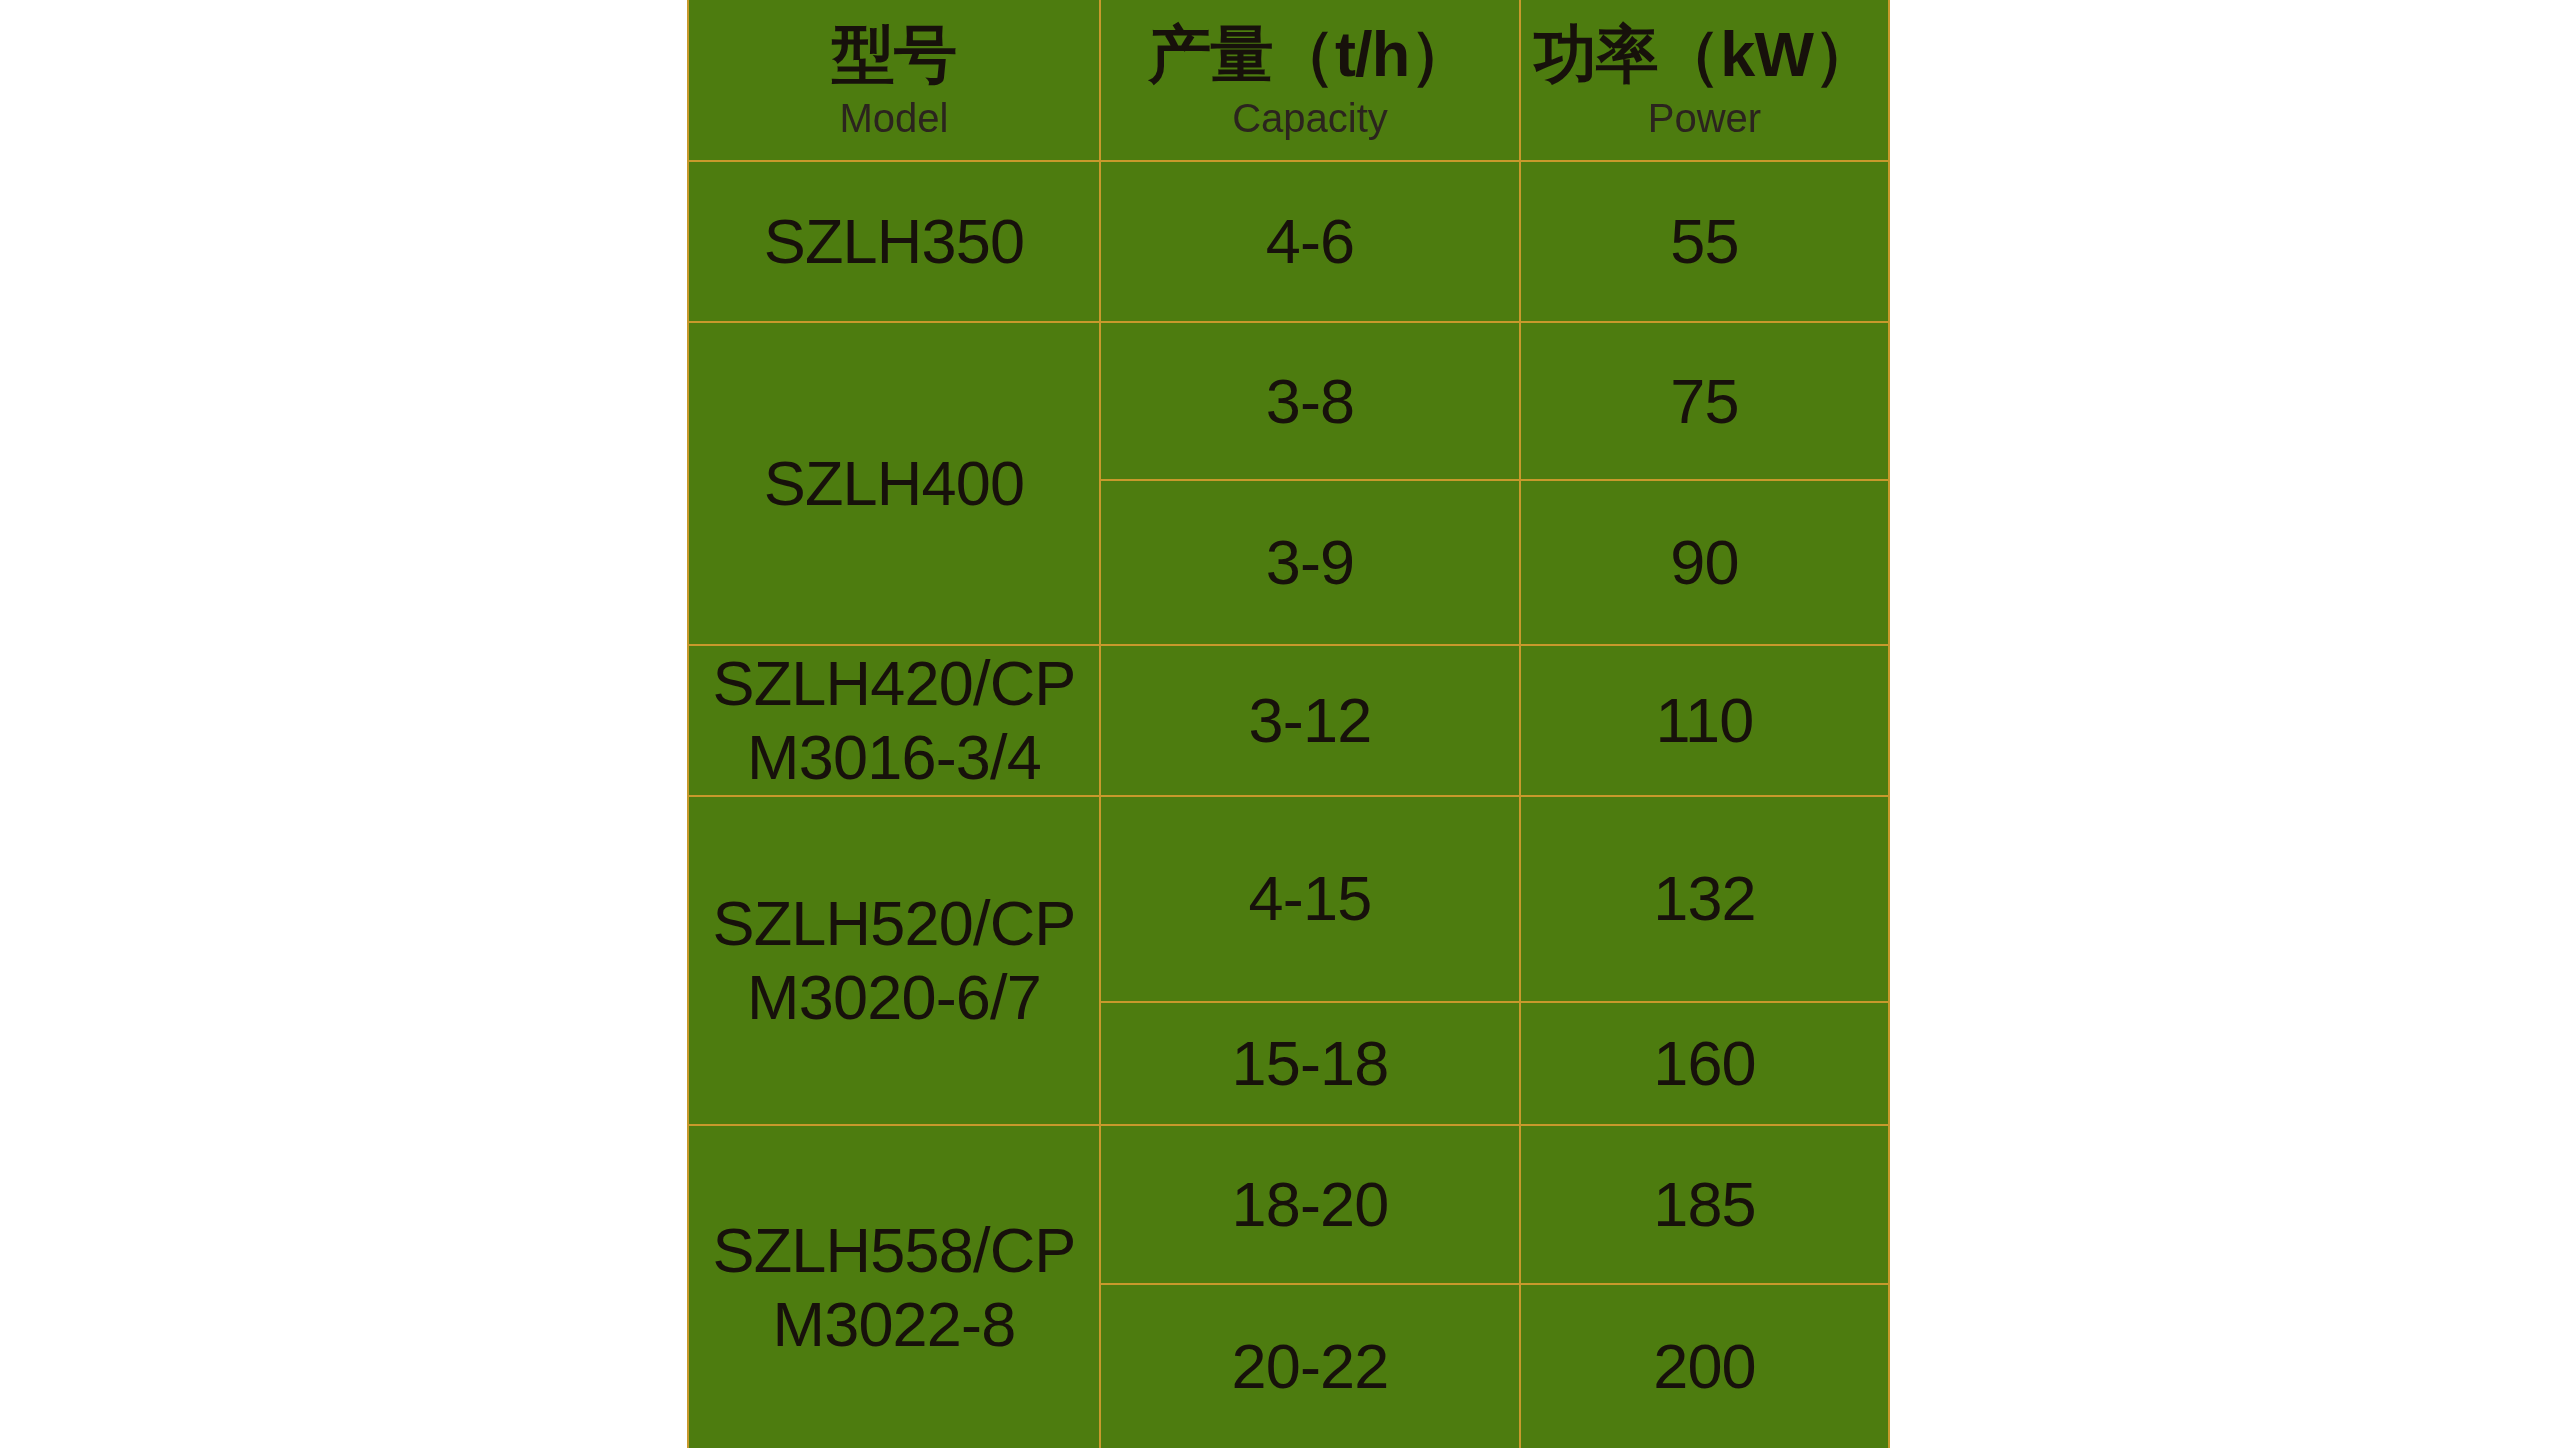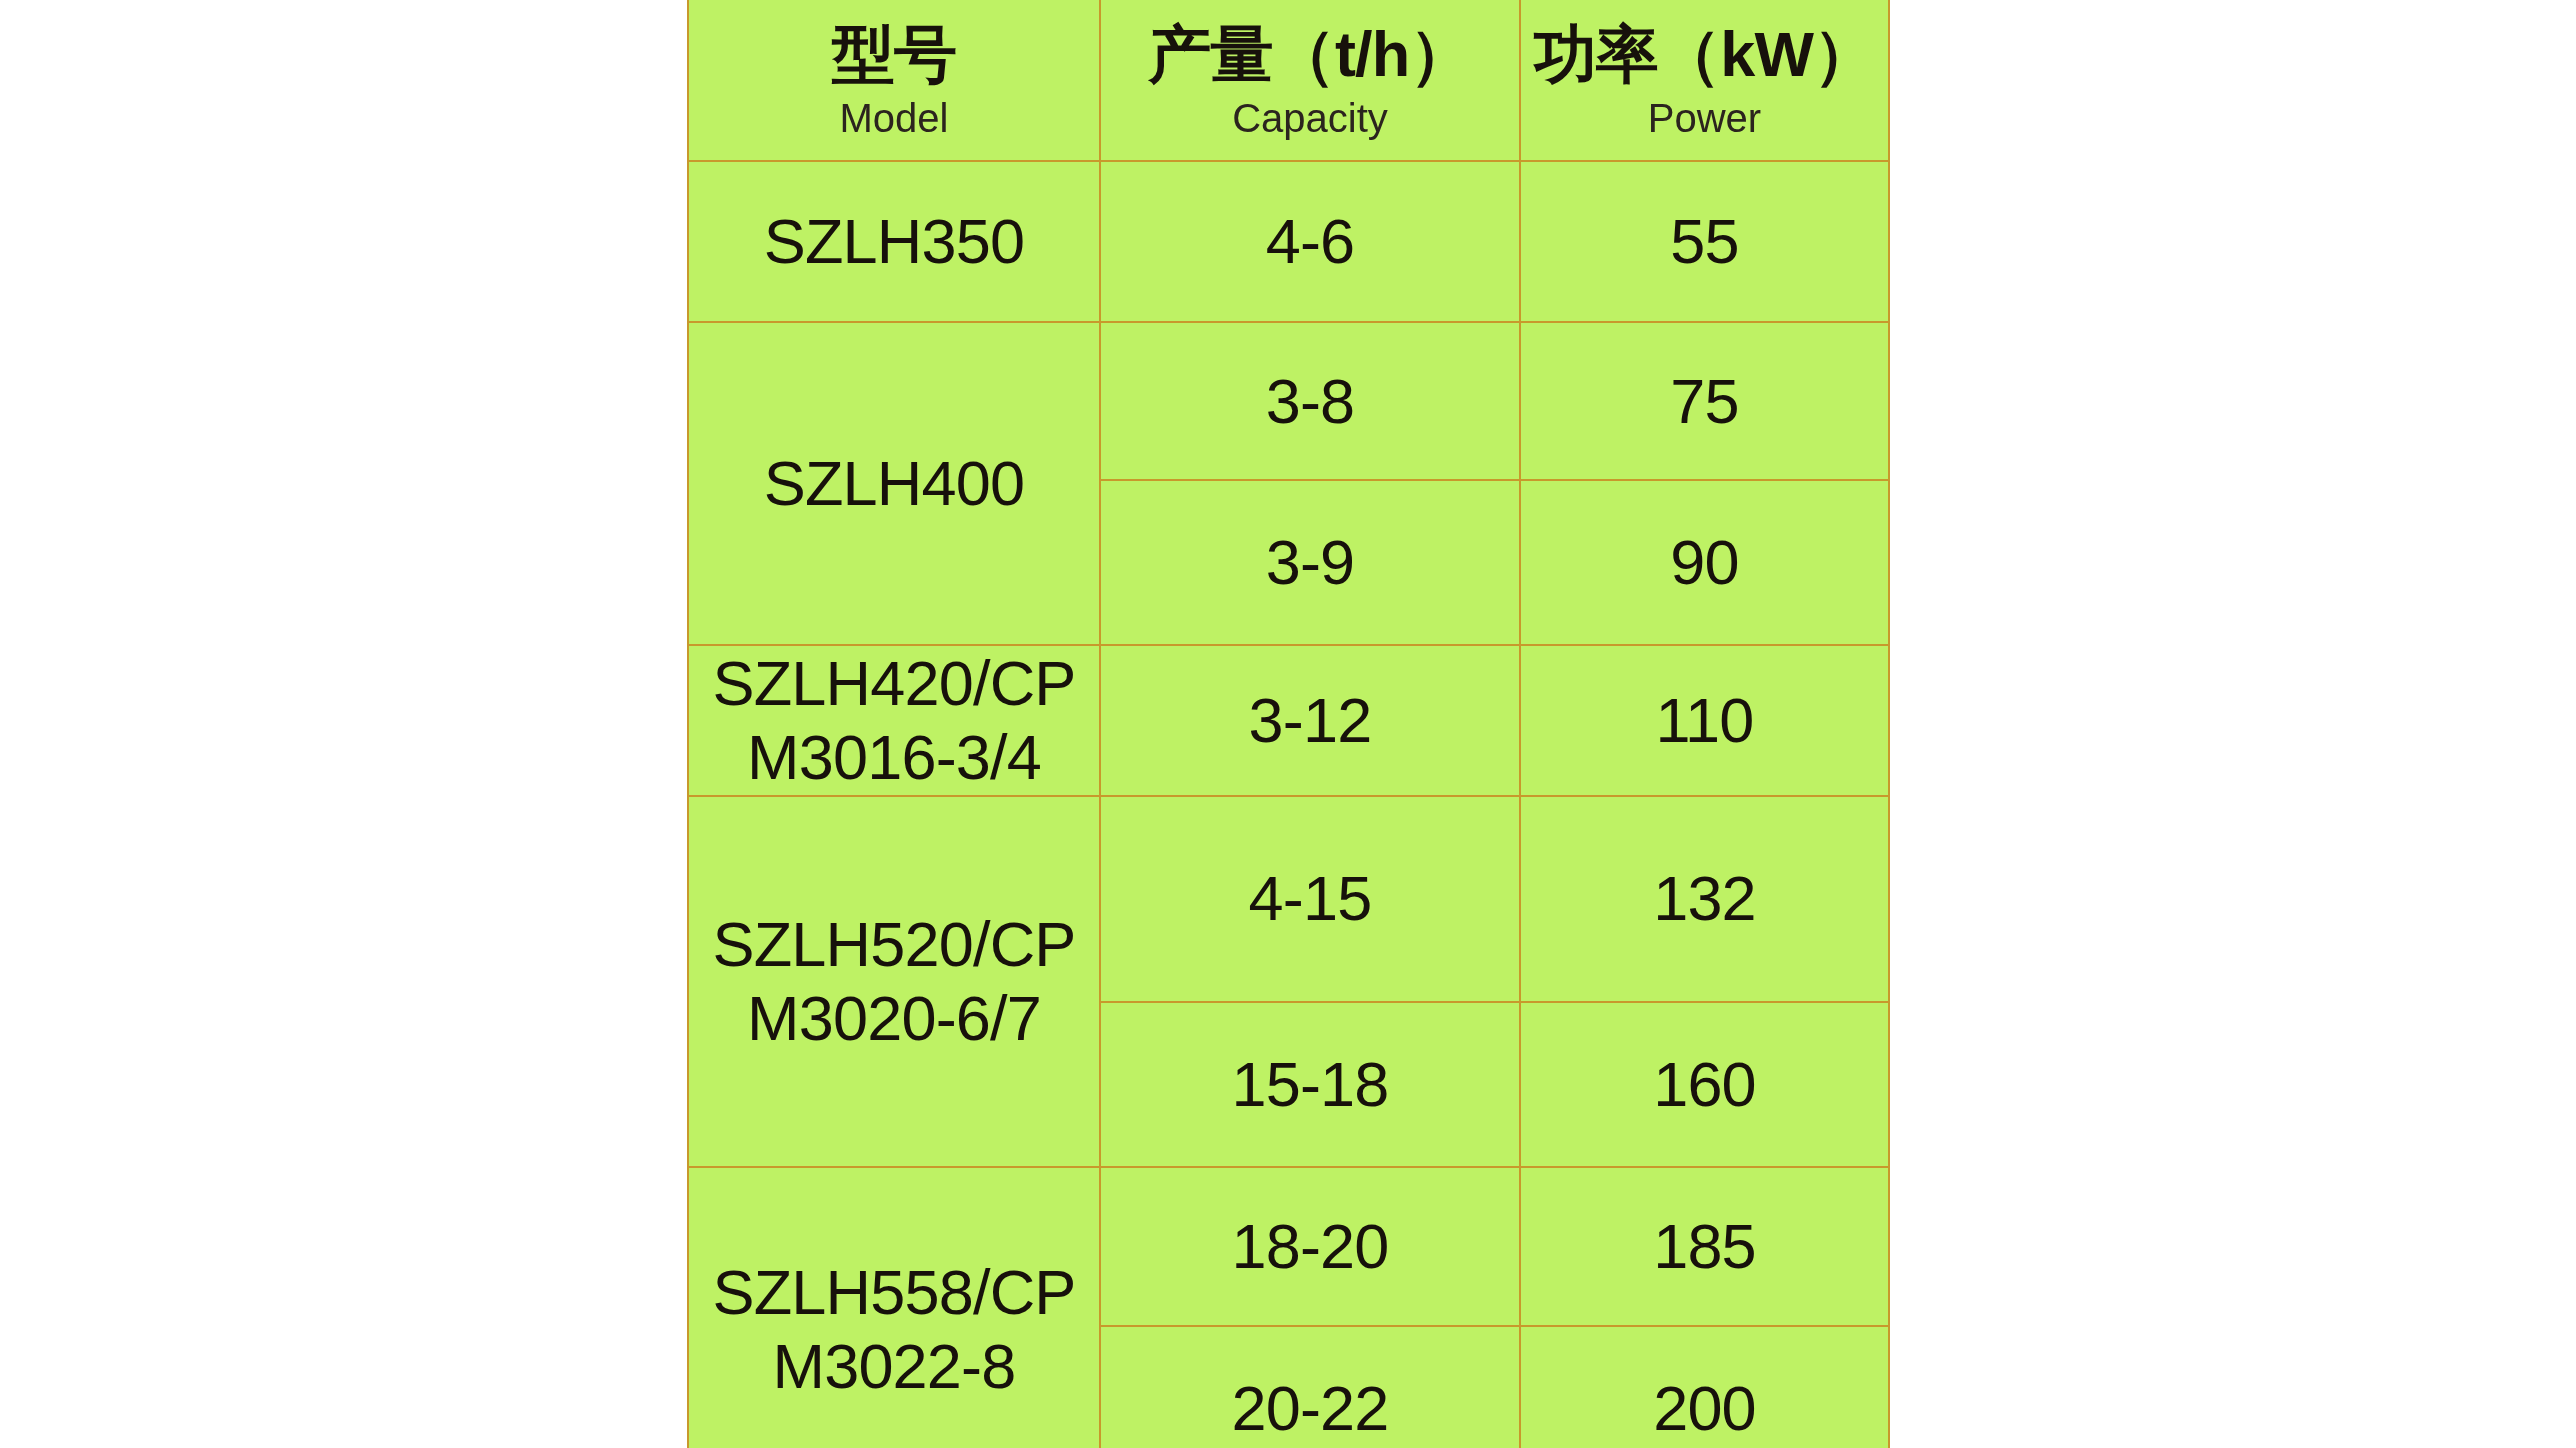--- a/index.html
+++ b/index.html
@@ -27,21 +27,21 @@
   col.c-capacity { width: 420px; }
   col.c-power    { width: 369px; }
 
   .spec-table th,
   .spec-table td {
     border: 2.3px solid var(--border-color, #C8992C);
     text-align: center;
     vertical-align: middle;
     padding: 0;
     color: var(--text-color, #17110B);
-    background: #bef264;
+    background: #4d7c0f;
   }
   
   .spec-table thead th { border-top: none; }
 
   .hdr-cn {
     font-size: 63px;
     font-weight: 700;
     line-height: 1.2;
     letter-spacing: -0.8px;
     white-space: nowrap;
@@ -58,21 +58,21 @@
     line-height: 1.18;
     letter-spacing: -0.8px;
     white-space: nowrap;
   }
   tr.r-h  { height: 161px; }
   tr.r-1  { height: 161px; }
   tr.r-2a { height: 158px; }
   tr.r-2b { height: 165px; padding-left: 11px; }
   tr.r-3  { height: 130px; }
   tr.r-4a { height: 206px; }
-  tr.r-4b { height: 165px; }
+  tr.r-4b { height: 123px; }
   tr.r-5a { height: 159px; }
   tr.r-5b { height: 166px; } 
 </style>
 </head>
 <body>
 
 <div class="stage">
   <table class="spec-table">
     <colgroup>
       <col class="c-model">

